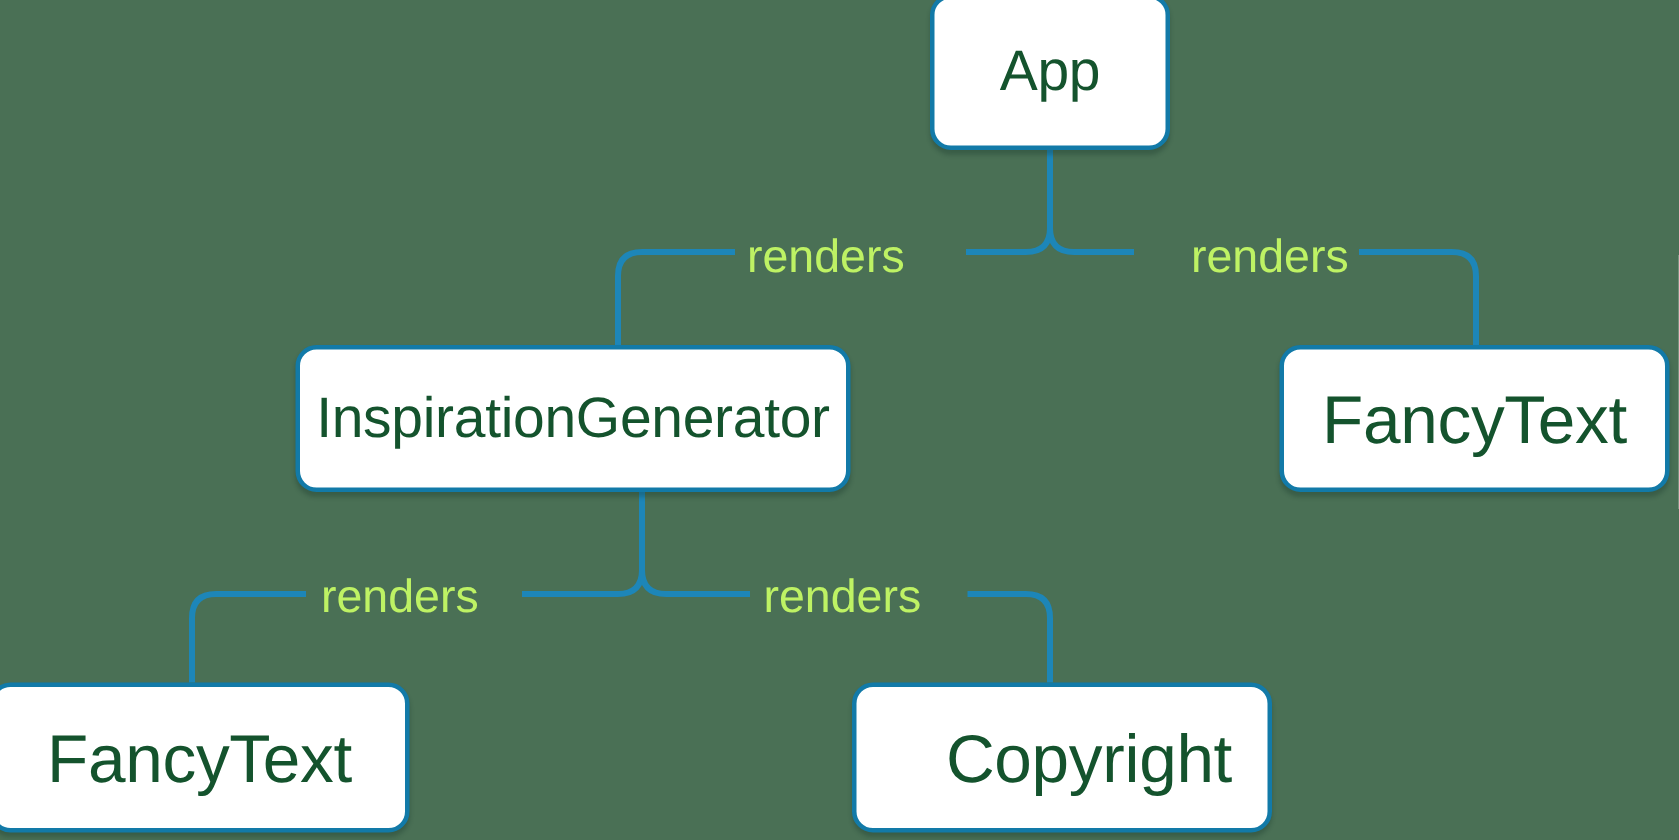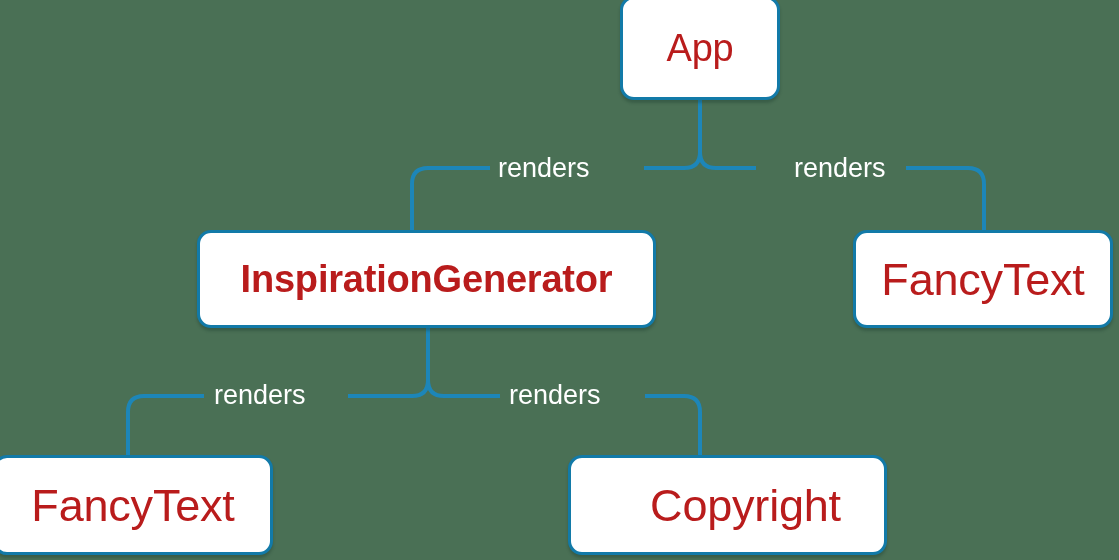--- a/index.html
+++ b/index.html
@@ -31,39 +31,39 @@
     background: #ffffff;
     border: 3px solid #127aa8;
     border-radius: 14px;
     display: flex;
     align-items: center;
     justify-content: center;
     box-shadow: 0 3px 3px rgba(20, 50, 40, 0.30);
     z-index: 2;
   }
   .node-label {
-    color: #b91c1c;
+    color: #14532d;
     font-size: 38px;
     line-height: 1;
     letter-spacing: -0.2px;
     white-space: nowrap;
   }
   .node-label.small {
     font-size: 45px;
   }
   #node-app        { left: 620px; top: -4px;  width: 160px; height: 104px; }
-  #node-inspgen    { left: 197px; top: 230px; width: 459px; height: 98px; font-weight: bold;  }
+  #node-inspgen    { left: 197px; top: 230px; width: 370px; height: 98px;  }
   #node-fancy-right{ left: 853px; top: 230px; width: 260px; height: 98px;  }
   #node-fancy-left { left: -7px;  top: 455px; width: 280px; height: 100px; }
-  #node-copyright  { left: 568px; top: 455px; width: 319px; height: 100px; padding-left: 36px; }
+  #node-copyright  { left: 568px; top: 455px; width: 280px; height: 100px; padding-left: 36px; }
 
   .edge-label {
     position: absolute;
-    color: #ffffff;
-    font-size: 27px;
+    color: #bef264;
+    font-size: 31px;
     line-height: 1;
     white-space: nowrap;
     z-index: 3;
   }
   #edge-label-app-inspgen  { left: 498px; top: 155px; }
   #edge-label-app-fancy    { left: 794px; top: 155px; }
   #edge-label-ig-fancy     { left: 214px; top: 382px; }
   #edge-label-ig-copyright { left: 509px; top: 382px; }
 </style>
 </head>

